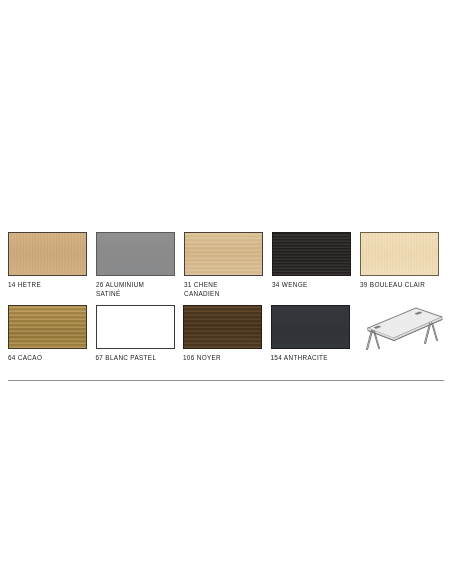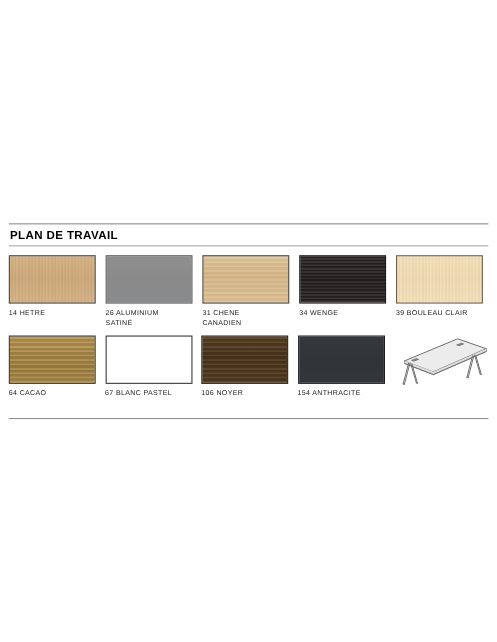--- a/index.html
+++ b/index.html
@@ -198,25 +198,20 @@
     width: 436px;
     height: 0;
     border-top: 1.5px solid #8f9195;
   }
 </style>
 </head>
 <body>
 
 <div class="sheet">
 
-  <div class="section">
-    <div class="rule-top"></div>
-    <div class="section-title">PLAN DE TRAVAIL</div>
-    <div class="rule-under"></div>
-  </div>
 
   <div class="swatch-row row-1">
 
     <div class="swatch-cell">
       <div class="swatch-chip chip-hetre"></div>
       <div class="swatch-label">14 HETRE</div>
     </div>
 
     <div class="swatch-cell">
       <div class="swatch-chip chip-aluminium"></div>

